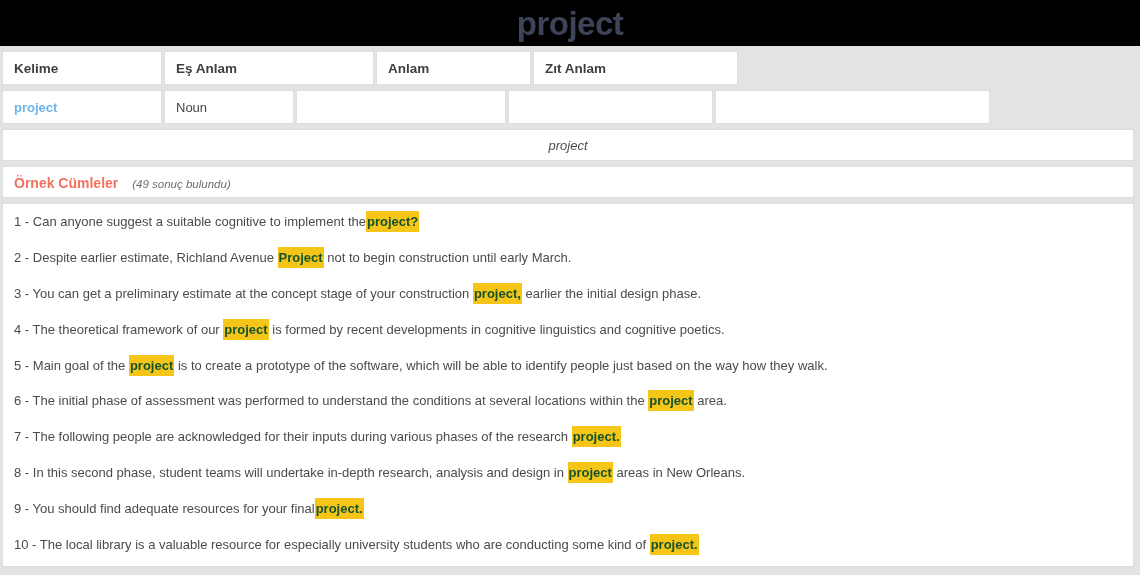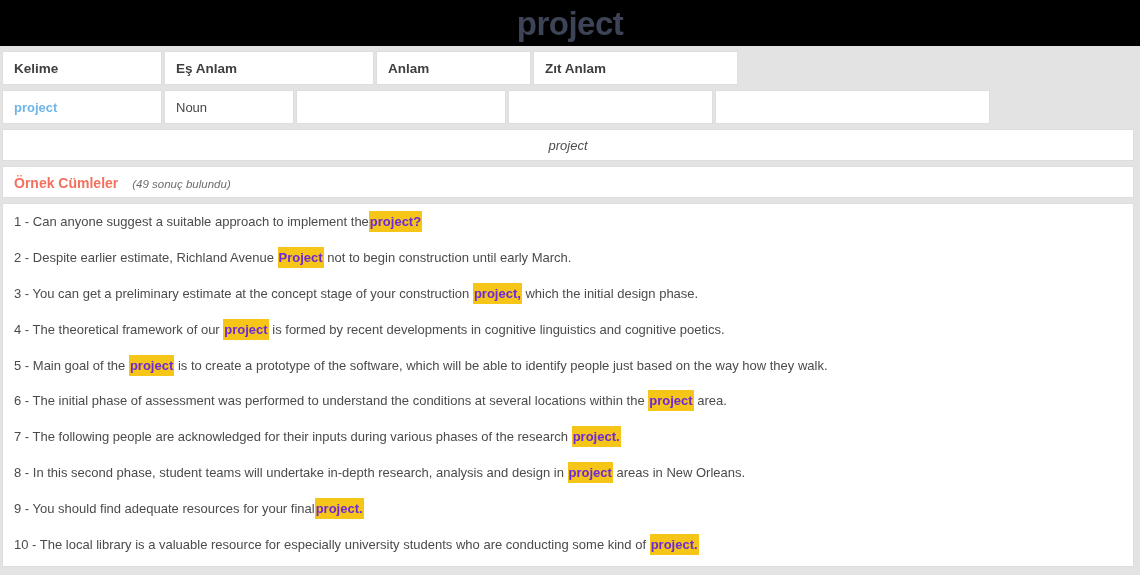--- a/index.html
+++ b/index.html
@@ -131,21 +131,21 @@
   }
   .sentence {
     font-size: 13px;
     color: #4b4b4b;
     line-height: 1.3;
     margin: 0 0 19px 0;
     white-space: nowrap;
   }
   .hl {
     background: #f5c518;
-    color: #6d28d9;
+    color: #14532d;
     font-weight: bold;
     padding: 3px 1px;
   }
   .footnote {
     font-size: 12.5px;
     color: #595959;
     margin: 0;
     padding-top: 3px;
   }
 </style>
@@ -178,23 +178,23 @@
   </div>
 
   <div class="center-bar">project</div>
 
   <div class="ex-head">
     <span class="ex-head-title">Örnek Cümleler</span><span class="ex-head-count">(49 sonuç bulundu)</span>
   </div>
 
   <div class="ex-panel">
     <div id="sentence-list">
-        <p class="sentence"><span>1 - </span><span>Can anyone suggest a suitable approach to implement the</span><span class="hl">project?</span><span></span></p>
+        <p class="sentence"><span>1 - </span><span>Can anyone suggest a suitable cognitive to implement the</span><span class="hl">project?</span><span></span></p>
         <p class="sentence"><span>2 - </span><span>Despite earlier estimate, Richland Avenue </span><span class="hl">Project</span><span> not to begin construction until early March.</span></p>
-        <p class="sentence"><span>3 - </span><span>You can get a preliminary estimate at the concept stage of your construction </span><span class="hl">project,</span><span> which the initial design phase.</span></p>
+        <p class="sentence"><span>3 - </span><span>You can get a preliminary estimate at the concept stage of your construction </span><span class="hl">project,</span><span> earlier the initial design phase.</span></p>
         <p class="sentence"><span>4 - </span><span>The theoretical framework of our </span><span class="hl">project</span><span> is formed by recent developments in cognitive linguistics and cognitive poetics.</span></p>
         <p class="sentence"><span>5 - </span><span>Main goal of the </span><span class="hl">project</span><span> is to create a prototype of the software, which will be able to identify people just based on the way how they walk.</span></p>
         <p class="sentence"><span>6 - </span><span>The initial phase of assessment was performed to understand the conditions at several locations within the </span><span class="hl">project</span><span> area.</span></p>
         <p class="sentence"><span>7 - </span><span>The following people are acknowledged for their inputs during various phases of the research </span><span class="hl">project.</span><span></span></p>
         <p class="sentence"><span>8 - </span><span>In this second phase, student teams will undertake in-depth research, analysis and design in </span><span class="hl">project</span><span> areas in New Orleans.</span></p>
         <p class="sentence"><span>9 - </span><span>You should find adequate resources for your final</span><span class="hl">project.</span><span></span></p>
         <p class="sentence"><span>10 - </span><span>The local library is a valuable resource for especially university students who are conducting some kind of </span><span class="hl">project.</span><span></span></p>
       </div>
     <p class="footnote">
       

